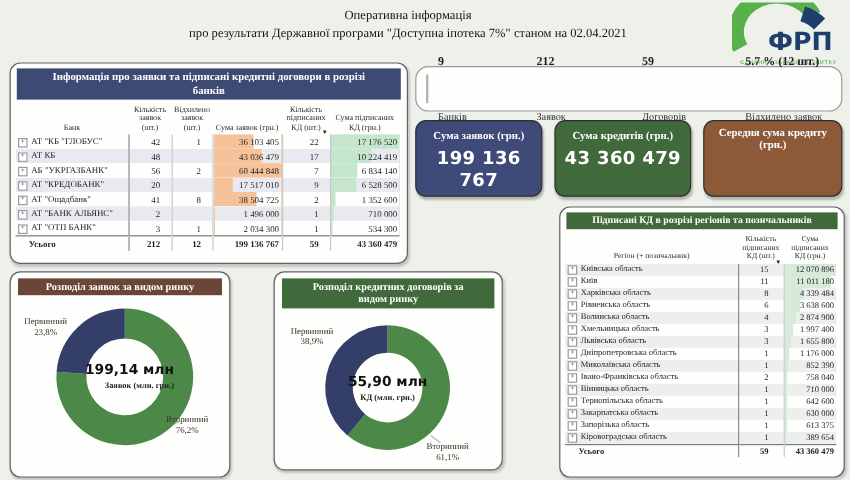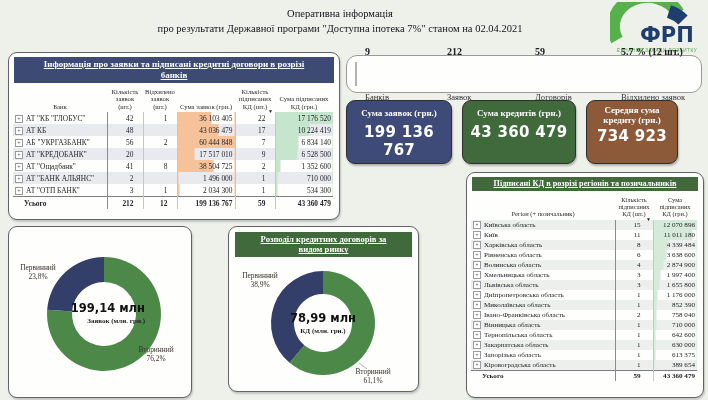--- a/index.html
+++ b/index.html
@@ -13,21 +13,21 @@
   
   .page-title{position:absolute;left:100px;top:6px;width:480px;text-align:center;
     font-size:10.5px;line-height:1.45;color:#15151c;}
   .logo{position:absolute;right:4px;top:2px;width:94px;height:50px;text-align:center;}
   .logo .tagline{font-family:"Liberation Sans",sans-serif;font-size:4.6px;letter-spacing:.55px;
     color:#4ea649;margin-top:-2px;white-space:nowrap;}
   
   .card{position:absolute;background:#fefefc;border:1px solid #62626a;border-radius:9px;
     box-shadow:1px 2px 2px rgba(0,0,0,.18);}
   .card-head{margin:4px 5px;color:#fff;font-weight:bold;text-align:center;
-    line-height:1.22;padding:2px 20px;text-decoration:underline;}
+    line-height:1.22;padding:2px 20px;}
   
   #banks-card{left:8px;top:52px;width:330px;height:166px;}
   #banks-card .card-head{font-size:9px;background:#3c4a74;}
   table{border-collapse:collapse;table-layout:fixed;}
   #banks-table{width:320px;margin:0 4px;font-size:7.4px;}
   #banks-table thead th{font-weight:normal;font-size:6.7px;line-height:1.12;color:#2c2c33;
     vertical-align:bottom;padding:1px 2px 2px;position:relative;text-align:center;}
   #banks-table td{height:12px;padding:0 2px;white-space:nowrap;overflow:hidden;}
   #banks-table tbody tr:nth-child(even){background:#e9eaef;}
   #banks-table .c-bank{text-align:left;border-right:1px solid #8a8a92;}
@@ -48,21 +48,21 @@
   .stat .l{font-size:8.6px;color:#33333a;margin-top:35px;}
   .stat:nth-child(2){width:82px;}.stat:nth-child(3){width:88px;}.stat:nth-child(4){width:86px;}
   
   .kpi{position:absolute;top:100px;height:64px;border-radius:9px;border:1px solid #2e2e2e;
     box-shadow:1px 2px 2px rgba(0,0,0,.25);color:#fff;text-align:center;box-sizing:border-box;}
   .kpi .k-label{font-size:9px;font-weight:bold;margin-top:7px;line-height:1.15;padding:0 4px;}
   .kpi .k-value{font-family:"DejaVu Sans",sans-serif;font-weight:bold;font-size:15px;
     margin-top:5px;letter-spacing:.3px;}
   #kpi-0{left:346px;width:106px;}
   #kpi-1{left:462px;width:114px;}
-  #kpi-2{left:586px;width:92px;}
+  #kpi-2{left:586px;width:116px;}
   #kpi-2 .k-label{margin-top:4px;}
   #kpi-2 .k-value{margin-top:1px;}
   
   #donut-card-0{left:8px;top:226px;width:182px;height:170px;}
   #donut-card-1{left:228px;top:226px;width:189px;height:164px;}
   .donut-card .card-head{font-size:8.6px;margin:5px 6px;}
   .donut-wrap{position:absolute;left:0;top:0;width:100%;height:100%;}
   svg.donut{position:absolute;left:0;top:0;}
   .slice-label{position:absolute;font-size:7.4px;line-height:1.25;color:#3a332d;text-align:center;}
   .donut-center{position:absolute;text-align:center;}
@@ -212,24 +212,24 @@
 <div class="kpi" id="kpi-0" style="background: rgb(62, 75, 120);">
   <div class="k-label">Сума заявок (грн.)</div>
   <div class="k-value">199 136 767</div>
 </div>
 <div class="kpi" id="kpi-1" style="background: rgb(64, 106, 59);">
   <div class="k-label">Сума кредитів (грн.)</div>
   <div class="k-value">43 360 479</div>
 </div>
 <div class="kpi" id="kpi-2" style="background: rgb(141, 90, 57);">
   <div class="k-label">Середня сума кредиту (грн.)</div>
-  <div class="k-value">734 923</div>
 </div>
 
 <div class="card donut-card" id="donut-card-0">
+  <div class="card-head" style="background: rgb(107, 70, 55);">Розподіл заявок за видом ринку</div>
   <div class="donut-wrap">
     <svg class="donut" width="182" height="170">
       <line x1="57" y1="49" x2="66" y2="55" stroke="#b5b5b5" stroke-width="1"></line>
       <line x1="133" y1="128" x2="141" y2="124" stroke="#b5b5b5" stroke-width="1"></line>
     <path d="M95.00,30.00 A57 57 0 1 1 38.16,82.71 L63.09,84.59 A32 32 0 1 0 95.00,55.00 Z" fill="#4c8847"></path>
         <path d="M38.16,82.71 A57 57 0 0 1 95.00,30.00 L95.00,55.00 A32 32 0 0 0 63.09,84.59 Z" fill="#343f69"></path>
       </svg>
     <div class="slice-label" style="left:0;top:36px;width:58px;">
       <div>Первинний</div>
       <div>23,8%</div>
@@ -256,21 +256,21 @@
       </svg>
     <div class="slice-label" style="left:0;top:44px;width:62px;">
       <div>Первинний</div>
       <div>38,9%</div>
     </div>
     <div class="slice-label" style="left:108px;top:140px;width:72px;">
       <div>Вторинний</div>
       <div>61,1%</div>
     </div>
     <div class="donut-center" style="left:39px;top:84px;width:110px;">
-      <div class="cv">78,99 млн</div>
+      <div class="cv">55,90 млн</div>
       <div class="cl">КД (млн. грн.)</div>
     </div>
   </div>
 </div>
 
 <div class="card" id="region-card">
   <div class="card-head">Підписані КД в розрізі регіонів та позичальників</div>
   <table id="region-table">
     <colgroup>
         <col style="width:144px">

